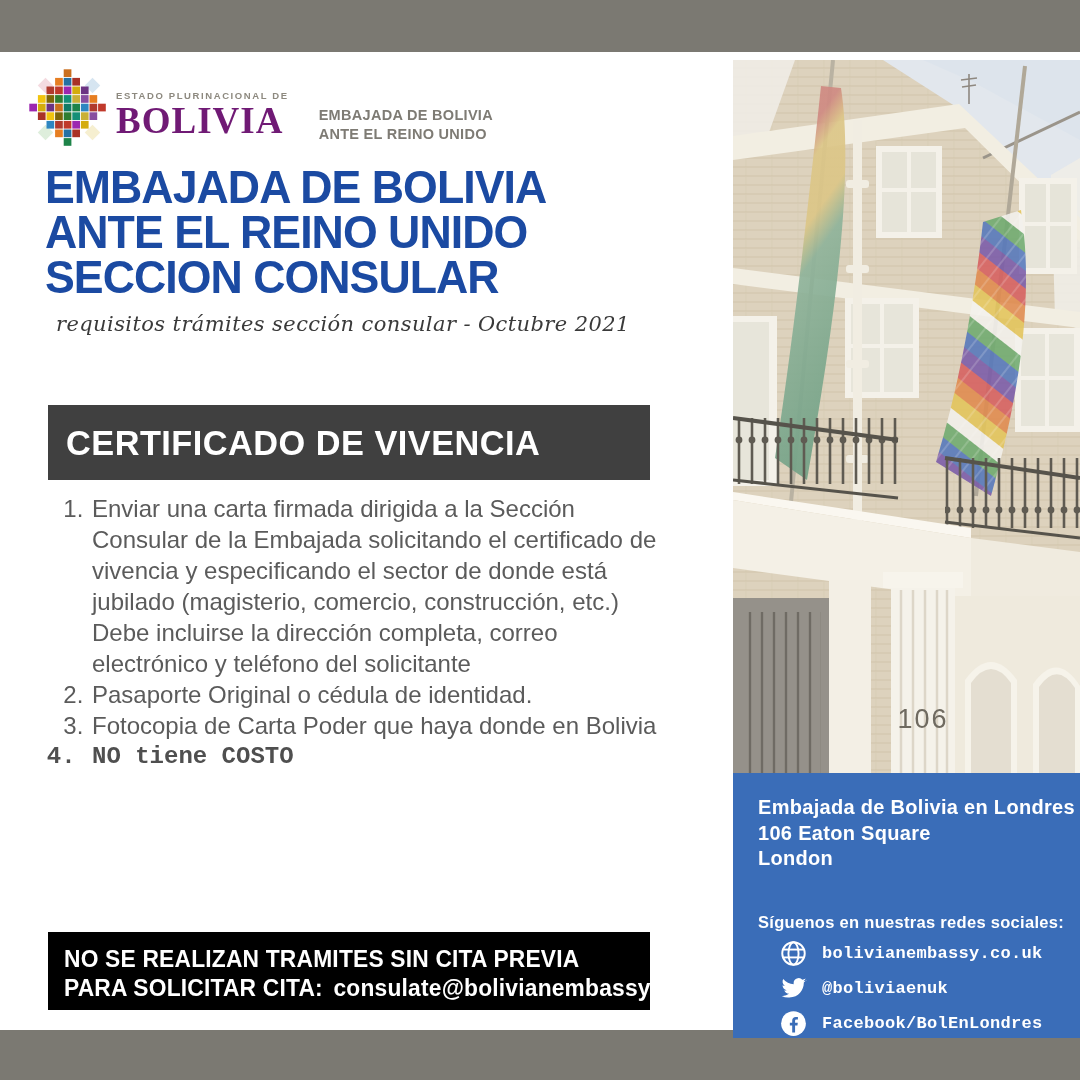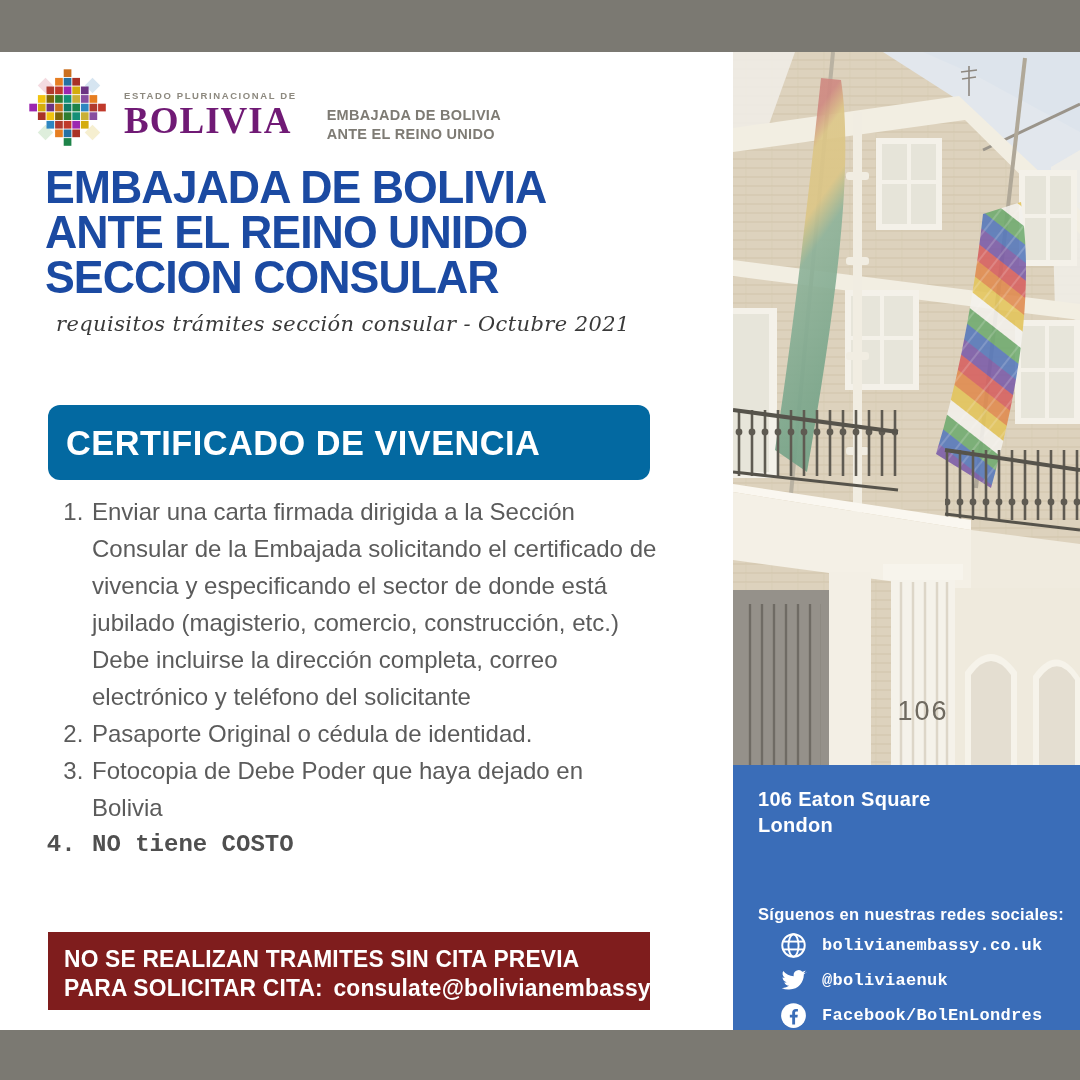--- a/index.html
+++ b/index.html
@@ -11,57 +11,57 @@
   }
   .frame-bar { position:absolute; left:0; width:1080px; background:#7b7972; }
   .frame-bar.top { top:0; height:52px; }
   .frame-bar.bottom { top:1030px; height:50px; }
 
   .page { position:absolute; left:0; top:52px; width:1080px; height:978px; background:#ffffff; }
 
   
   .logo-row { position:absolute; left:24px; top:12px; display:flex; align-items:flex-start; }
   .chakana { width:88px; height:88px; }
-  .logo-block1 { margin-left:12px; padding-top:26px; }
+  .logo-block1 { margin-left:4px; padding-top:26px; }
   .logo-small { font-size:9.5px; font-weight:bold; letter-spacing:1.6px; color:#8d897f; }
   .logo-country { font-family:"Liberation Serif", serif; font-weight:bold; font-size:37px;
                   color:#701a75; letter-spacing:1px; line-height:38px; margin-top:1px; }
   .logo-block2 { margin-left:30px; padding-top:42px; font-size:14.5px; font-weight:bold;
                  color:#7e7b74; line-height:19px; letter-spacing:.3px; }
 
   
   .main-title { position:absolute; left:45px; top:112px; color:#1b4aa2;
                 font-weight:bold; font-size:47px; line-height:45px; letter-spacing:-1px;
                 transform:scaleX(.95); transform-origin:left top; white-space:nowrap; }
   .subtitle { position:absolute; left:56px; top:260px; font-family:"DejaVu Serif", serif;
               font-style:italic; font-size:21px; color:#3a3a3a; letter-spacing:.4px; }
 
   
   .section-banner { position:absolute; left:48px; top:353px; width:602px; height:75px;
-                    background:#0369a1; color:#fff; display:flex; align-items:center;
-                    padding-left:18px;border-radius:12px; }
+                    background:#404040; color:#fff; display:flex; align-items:center;
+                    padding-left:18px; }
   .section-banner span { font-size:35px; font-weight:bold; letter-spacing:.5px;
                          transform:scaleX(.98); transform-origin:left center; }
 
   
   .req-wrap { position:absolute; left:48px; top:441px; width:612px; }
-  .req-wrap ol { margin:0; padding-left:42px; color:#5b5b5b; font-size:24px; line-height:37px; }
+  .req-wrap ol { margin:0; padding-left:42px; color:#5b5b5b; font-size:24px; line-height:31px; }
   .req-wrap li { padding-left:2px; }
   .req-wrap li.bold-item { font-weight:bold; color:#4f4f4f;font-family:Liberation Mono, monospace; }
 
   
   .notice-banner { position:absolute; left:48px; top:880px; width:602px; height:78px;
-                   background:#7f1d1d; color:#fff; padding:13px 0 0 16px; }
+                   background:#000000; color:#fff; padding:13px 0 0 16px; }
   .notice-banner .nline { font-size:23.5px; font-weight:bold; line-height:29px;
                           letter-spacing:.2px; transform:scaleX(.97); transform-origin:left top;
                           white-space:nowrap; }
   .notice-banner .email { margin-left:11px; }
 
   
-  .photo-col { position:absolute; left:733px; top:0; width:299px; height:978px; }
+  .photo-col { position:absolute; left:733px; top:8px; width:299px; height:978px; }
   .photo { width:347px; height:713px; display:block; }
 
   .info-box { position:relative; width:347px; height:265px; background:#3a6db8; color:#fff; }
   .address { position:absolute; left:25px; top:22px; font-size:20px; font-weight:bold;
              line-height:25.5px; letter-spacing:.3px; }
   .social-heading { position:absolute; left:25px; top:140px; font-size:16.5px;
                     font-weight:bold; letter-spacing:.3px; }
   .social-rows { position:absolute; left:47px; top:163px;font-family:Liberation Mono, monospace; }
   .social-row { display:flex; align-items:center; height:35px; }
   .social-row .sicon { width:27px; height:27px; flex:0 0 27px; margin-right:15px; }
@@ -143,21 +143,21 @@
   <div class="subtitle">requisitos trámites sección consular - Octubre 2021</div>
 
   <div class="section-banner">
     <span>CERTIFICADO DE VIVENCIA</span>
   </div>
 
   <div class="req-wrap">
     <ol>
       <li>Enviar una carta firmada dirigida a la Sección Consular de la Embajada solicitando el certificado de vivencia y especificando el sector de donde está jubilado (magisterio, comercio, construcción, etc.) Debe incluirse la dirección completa, correo electrónico y teléfono del solicitante</li>
       <li>Pasaporte Original o cédula de identidad.</li>
-      <li>Fotocopia de Debe Poder que haya dejado en Bolivia</li>
+      <li>Fotocopia de Carta Poder que haya donde en Bolivia</li>
       <li class="bold-item">NO tiene COSTO</li>
     </ol>
   </div>
 
   <div class="notice-banner">
     <div class="nline">NO SE REALIZAN TRAMITES SIN CITA PREVIA</div>
     <div class="nline">
       <span>PARA SOLICITAR CITA:</span><span class="email">consulate@bolivianembassy.co.uk</span>
     </div>
   </div>
@@ -303,20 +303,21 @@
         <line x1="180" y1="530" x2="180" y2="713" stroke="#ddd6c8" stroke-width="2.5"></line>
         <line x1="192" y1="530" x2="192" y2="713" stroke="#ddd6c8" stroke-width="2.5"></line>
         <line x1="204" y1="530" x2="204" y2="713" stroke="#ddd6c8" stroke-width="2.5"></line>
         <line x1="214" y1="530" x2="214" y2="713" stroke="#ddd6c8" stroke-width="2.5"></line>
       </g>
       <text x="190" y="668" text-anchor="middle" font-family="Liberation Sans, sans-serif" font-size="27" letter-spacing="2" fill="#6f6a60">106</text>
     </svg>
 
     <div class="info-box">
       <div class="address">
+        <div>Embajada de Bolivia en Londres</div>
         <div>106 Eaton Square</div>
         <div>London</div>
       </div>
       <div class="social-heading">Síguenos en nuestras redes sociales:</div>
       <div class="social-rows">
 
         <div class="social-row">
           <svg class="sicon" viewBox="0 0 24 24">
             <g fill="none" stroke="#ffffff" stroke-width="1.7">
               <circle cx="12" cy="12" r="10"></circle>

